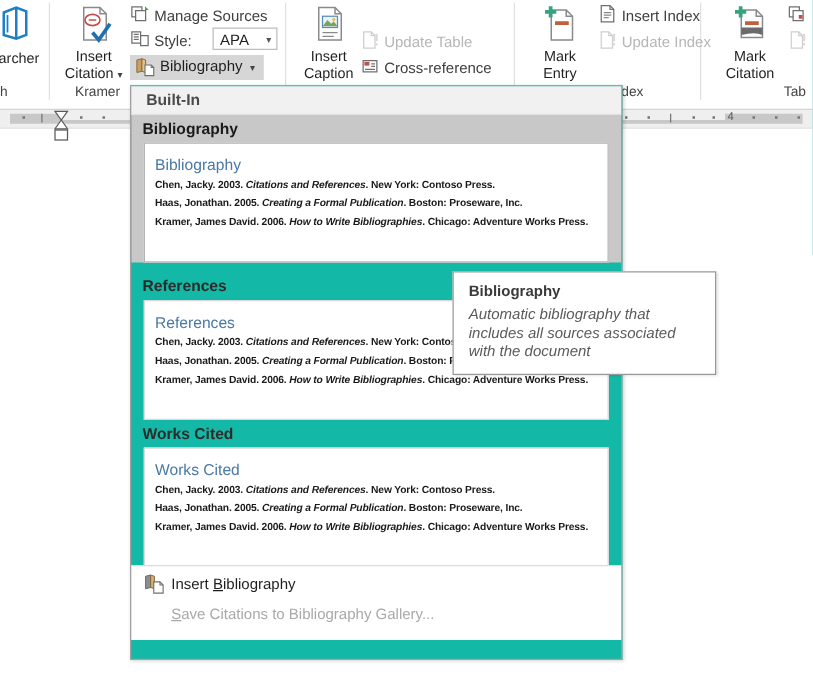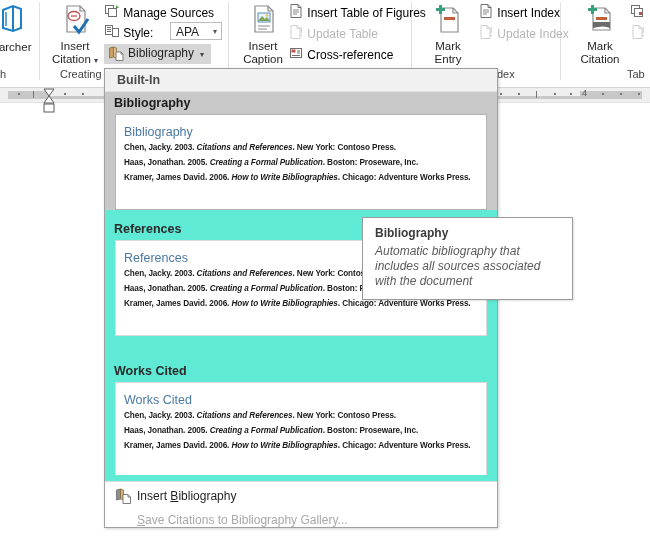--- a/index.html
+++ b/index.html
@@ -13,21 +13,21 @@
   .ribbon-strip{
     position:absolute;left:0;top:0;width:650px;height:87px;
     background:#ffffff;border-bottom:1px solid #d4d4d4;
   }
   .grp-sep{position:absolute;top:2px;width:1px;height:78px;background:#e1e1e1;}
   .grp-label{
     position:absolute;font-size:11px;color:#444;white-space:nowrap;
   }
   .bigbtn{position:absolute;text-align:center;width:60px;}
   .bigbtn .lbl{font-size:11.5px;line-height:13px;color:#1f1f1f;}
-  .smallitem{position:absolute;white-space:nowrap;font-size:12px;color:#000000;}
+  .smallitem{position:absolute;white-space:nowrap;font-size:12px;color:#404040;}
   .smallitem.dis{color:#b6b6b6;}
   .ic{display:inline-block;vertical-align:middle;}
   .caret{font-size:8px;color:#444;}
 
   
   .stylebox{
     position:absolute;left:170px;top:22px;width:52px;height:18px;
     border:1px solid #bdbdbd;background:#fff;box-sizing:border-box;
   }
   .stylebox .val{position:absolute;left:5px;top:2px;font-size:12px;color:#1f1f1f;}
@@ -49,21 +49,21 @@
   }
   .ruler-white{position:absolute;top:0;height:8px;background:#efefef;}
   .tickdot{position:absolute;top:5px;width:2px;height:2px;background:#767676;}
   .ticknum{position:absolute;top:0px;font-size:9px;color:#555;}
   .tickbar{position:absolute;top:3px;width:1px;height:7px;background:#767676;}
   .docarea{position:absolute;left:0;top:102px;width:650px;height:442px;background:#ffffff;}
 
   
   .gallery{
     position:absolute;left:104px;top:68px;width:394px;height:460px;
-    background:#5eead4;border:1px solid #a0a0a0;box-sizing:border-box;
+    background:#14b8a6;border:1px solid #a0a0a0;box-sizing:border-box;
     box-shadow:1px 1px 3px rgba(0,0,0,.18);
   }
   .gallery-hdr{
     position:absolute;left:0;top:0;width:100%;height:23px;
     background:#f1f1f1;border-bottom:1px solid #e2e2e2;box-sizing:border-box;
   }
   .gallery-hdr span{
     position:absolute;left:12px;top:4px;font-size:12.5px;font-weight:bold;color:#4a4a4a;
   }
   .gallery-body{
@@ -85,21 +85,21 @@
     margin:0 0 4px 0;font-size:12.5px;font-weight:normal;color:#4a79a4;
     font-family:"Liberation Sans","DejaVu Sans",sans-serif;
   }
   .gprev p{
     margin:0 0 5px 0;font-size:8.2px;line-height:10px;color:#1a1a1a;
     font-family:"Liberation Sans","DejaVu Sans",sans-serif;font-weight:bold;
     letter-spacing:-.1px;white-space:nowrap;overflow:hidden;
   }
   .gprev p i{font-style:italic;}
   .gallery-foot{
-    position:absolute;left:0;bottom:0;width:100%;height:46px;
+    position:absolute;left:0;bottom:15px;width:100%;height:60px;
     border-top:1px solid #dcdcdc;background:#fff;box-sizing:border-box;
   }
   .foot-row{position:absolute;left:0;height:26px;width:100%;}
   .foot-row .ftxt{position:absolute;left:32px;top:5px;font-size:12px;color:#1f1f1f;}
   .foot-row.dis .ftxt{color:#a9a9a9;}
   .foot-row .fic{position:absolute;left:10px;top:4px;}
   .u{text-decoration:underline;}
 
   
   .tooltip{
@@ -119,21 +119,21 @@
 <body>
 
 <div class="ribbon-strip">
 
   <div class="grp-sep" style="left:39px;"></div>
   <div class="grp-sep" style="left:228px;"></div>
   <div class="grp-sep" style="left:411px;"></div>
   <div class="grp-sep" style="left:560px;"></div>
 
   <div class="grp-label" style="left:0px;top:68px;">h</div>
-  <div class="grp-label" style="left:60px;top:68px;">Creating</div>
+  <div class="grp-label" style="left:60px;top:68px;">Kramer</div>
   <div class="grp-label" style="left:267px;top:68px;">Caption</div>
   <div class="grp-label" style="left:497px;top:68px;">dex</div>
   <div class="grp-label" style="left:627px;top:68px;">Tab</div>
 
   <div class="bigbtn" style="left:-18px;top:4px;">
     <span class="ic">
       <svg width="30" height="32" viewBox="0 0 30 32">
         <path d="M6 6 L16 2 L24 5 L24 24 L16 27 L6 24 Z" fill="#ffffff" stroke="#1e7fc4" stroke-width="2"></path>
         <path d="M16 2 L16 27" stroke="#1e7fc4" stroke-width="2"></path>
         <path d="M9 8 L9 22" stroke="#1e7fc4" stroke-width="1.4"></path>
@@ -206,32 +206,20 @@
         <path d="M10 17 L14 12 L17 15 L19 13 L22 17 Z" fill="#7aa35c"></path>
         <circle cx="19" cy="11.5" r="1.3" fill="#e8c15a"></circle>
         <line x1="10" y1="22" x2="22" y2="22" stroke="#8a8a8a" stroke-width="1"></line>
         <line x1="10" y1="25" x2="19" y2="25" stroke="#8a8a8a" stroke-width="1"></line>
       </svg>
     </span>
     <div class="lbl" style="margin-top:1px;">Insert</div>
     <div class="lbl">Caption</div>
   </div>
 
-  <div class="smallitem" style="left:288px;top:3px;">
-    <span class="ic">
-      <svg width="16" height="16" viewBox="0 0 16 16">
-        <path d="M3 1.5 L10 1.5 L13 4.5 L13 14.5 L3 14.5 Z" fill="#fff" stroke="#6f6f6f" stroke-width="1"></path>
-        <path d="M10 1.5 L10 4.5 L13 4.5" fill="none" stroke="#6f6f6f" stroke-width="1"></path>
-        <line x1="5" y1="7" x2="11" y2="7" stroke="#8a8a8a"></line>
-        <line x1="5" y1="9" x2="11" y2="9" stroke="#8a8a8a"></line>
-        <line x1="5" y1="11" x2="9" y2="11" stroke="#8a8a8a"></line>
-      </svg>
-    </span>
-    <span style="vertical-align:middle;">Insert Table of Figures</span>
-  </div>
 
   <div class="smallitem dis" style="left:288px;top:24px;">
     <span class="ic">
       <svg width="16" height="16" viewBox="0 0 16 16">
         <path d="M3 1.5 L9 1.5 L12 4.5 L12 14.5 L3 14.5 Z" fill="#fff" stroke="#cfcfcf" stroke-width="1"></path>
         <path d="M9 1.5 L9 4.5 L12 4.5" fill="none" stroke="#cfcfcf" stroke-width="1"></path>
         <rect x="12.5" y="3" width="1.6" height="6" fill="#d8d8d8"></rect>
         <rect x="12.5" y="10.5" width="1.6" height="1.8" fill="#d8d8d8"></rect>
       </svg>
     </span>
@@ -372,21 +360,21 @@
     <div class="gitem" style="margin-top:8px;">
       <div class="gtitle">References</div>
       <div class="gprev">
         <h4>References</h4>
         <p><span>Chen, Jacky. 2003. </span><i>Citations and References</i><span>. New York: Contoso Press.</span></p>
         <p><span>Haas, Jonathan. 2005. </span><i>Creating a Formal Publication</i><span>. Boston: Proseware, Inc.</span></p>
         <p><span>Kramer, James David. 2006. </span><i>How to Write Bibliographies</i><span>. Chicago: Adventure Works Press.</span></p>
       </div>
     </div>
 
-    <div class="gitem" style="margin-top:24px;">
+    <div class="gitem" style="margin-top:0;">
       <div class="gtitle">Works Cited</div>
       <div class="gprev">
         <h4>Works Cited</h4>
         <p><span>Chen, Jacky. 2003. </span><i>Citations and References</i><span>. New York: Contoso Press.</span></p>
         <p><span>Haas, Jonathan. 2005. </span><i>Creating a Formal Publication</i><span>. Boston: Proseware, Inc.</span></p>
         <p><span>Kramer, James David. 2006. </span><i>How to Write Bibliographies</i><span>. Chicago: Adventure Works Press.</span></p>
       </div>
     </div>
 
   </div>

